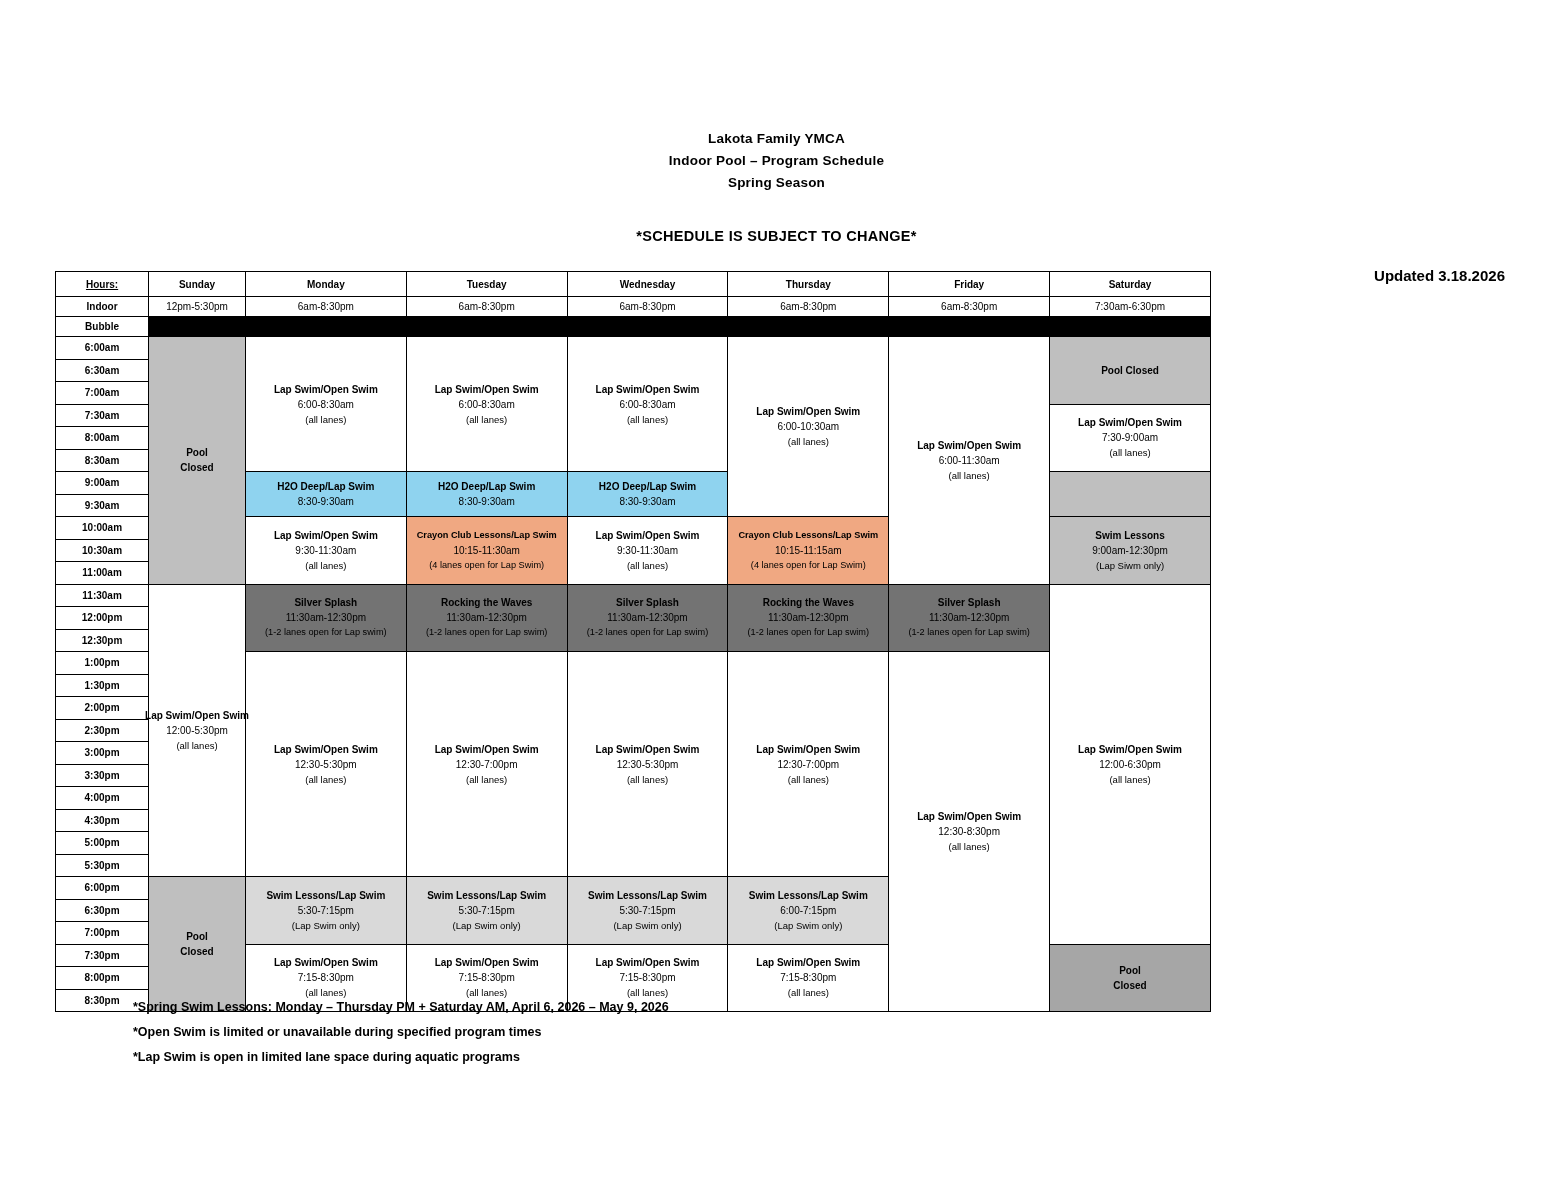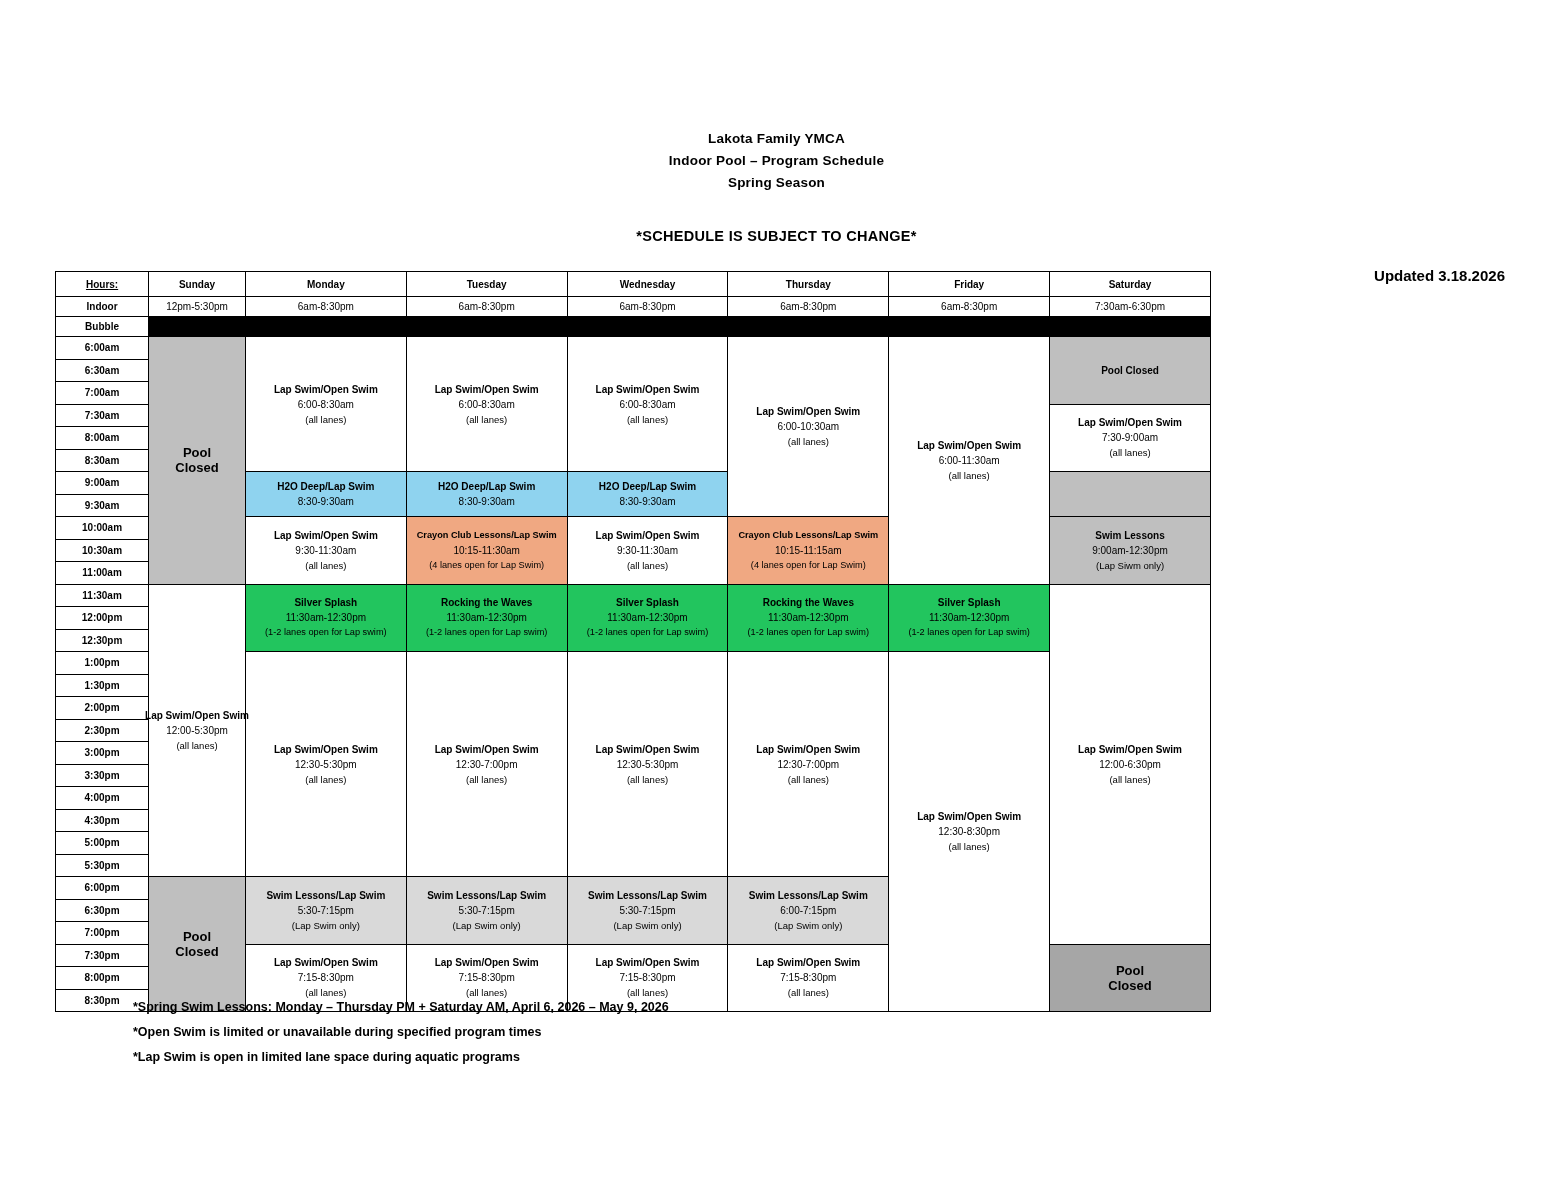--- a/index.html
+++ b/index.html
@@ -112,39 +112,39 @@
     background: #a6a6a6;
   }
   td.blue {
     background: #8fd3ef;
     margin-left: 28px;
   }
   td.orange {
     background: #f0a882;
   }
   td.green {
-    background: #22c55e;
+    background: #737373;
   }
   td.lightgray {
     background: #d9d9d9;
   }
   .cellblock {
     display: flex;
     flex-direction: column;
     justify-content: center;
     align-items: center;
     height: 100%;
     gap: 2px;
   }
   .cellblock .ttl { font-weight: bold; font-size: 10px; white-space: nowrap; }
   .cellblock .tm  { font-size: 10px; white-space: nowrap; }
   .cellblock .nt  { font-size: 9.5px; white-space: nowrap; }
   .cellblock .ttl-sm { font-weight: bold; font-size: 9.2px; white-space: nowrap; }
   .cellblock .nt-sm  { font-size: 9.2px; white-space: nowrap; }
-  .closed .ttl { font-weight: bold; font-size: 13px; }
+  .closed .ttl { font-weight: bold; font-size: 10px; }
 
   
   .notes {
     position: absolute;
     top: 995px;
     left: 133px;
     width: 1100px;
     font-weight: bold;
     font-size: 12.5px;
     line-height: 25px;

